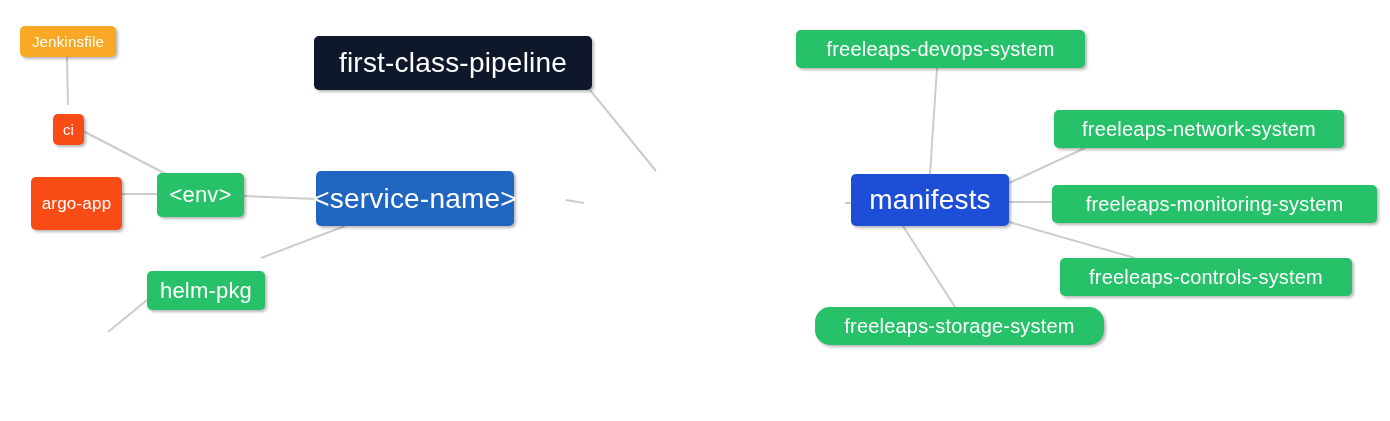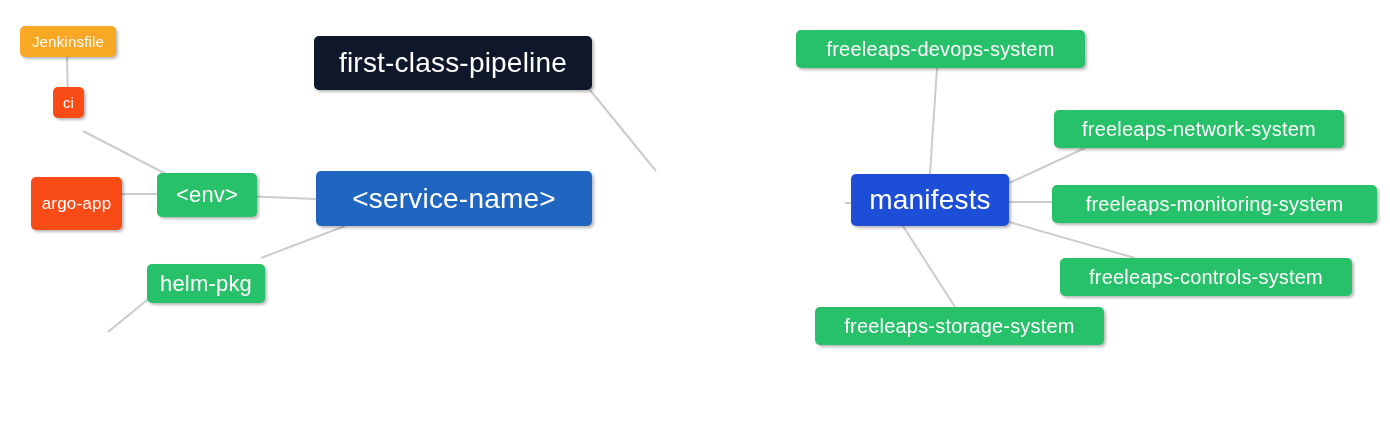--- a/index.html
+++ b/index.html
@@ -54,25 +54,25 @@
       <line x1="566" y1="200" x2="584" y2="203" stroke="#cccccc" stroke-width="2"></line>
       <line x1="845" y1="203" x2="851" y2="203" stroke="#cccccc" stroke-width="2"></line>
       <line x1="930" y1="174" x2="937" y2="68" stroke="#cccccc" stroke-width="2"></line>
       <line x1="1009" y1="183" x2="1085" y2="148" stroke="#cccccc" stroke-width="2"></line>
       <line x1="1009" y1="202" x2="1052" y2="202" stroke="#cccccc" stroke-width="2"></line>
       <line x1="1009" y1="222" x2="1135" y2="258" stroke="#cccccc" stroke-width="2"></line>
       <line x1="903" y1="226" x2="955" y2="307" stroke="#cccccc" stroke-width="2"></line>
     </svg>
 
 <div class="node" style="left: 20px; top: 26px; width: 96px; height: 31px; font-size: 15px; background: rgb(249, 168, 37); color: rgb(255, 255, 255);">Jenkinsfile</div>
-    <div class="node" style="left: 53px; top: 87px; width: 31px; height: 31px; font-size: 15px; background: rgb(249, 75, 22); color: rgb(255, 255, 255);">ci</div>
+    <div class="node" style="left: 53px; top: 114px; width: 31px; height: 31px; font-size: 15px; background: rgb(249, 75, 22); color: rgb(255, 255, 255);">ci</div>
     <div class="node" style="left: 31px; top: 177px; width: 91px; height: 53px; font-size: 17px; background: rgb(249, 75, 22); color: rgb(255, 255, 255);">argo-app</div>
-    <div class="node" style="left: 157px; top: 173px; width: 100px; height: 44px; font-size: 22px; background: rgb(38, 193, 105); color: rgb(255, 255, 255);">&lt;env&gt;</div>
-    <div class="node" style="left: 147px; top: 264px; width: 118px; height: 39px; font-size: 22px; background: rgb(38, 193, 105); color: rgb(255, 255, 255);">helm-pkg</div>
+    <div class="node" style="left: 157px; top: 173px; width: 87px; height: 44px; font-size: 22px; background: rgb(38, 193, 105); color: rgb(255, 255, 255);">&lt;env&gt;</div>
+    <div class="node" style="left: 147px; top: 271px; width: 118px; height: 39px; font-size: 22px; background: rgb(38, 193, 105); color: rgb(255, 255, 255);">helm-pkg</div>
     <div class="node" style="left: 314px; top: 36px; width: 278px; height: 54px; font-size: 28px; background: #0f172a; color: rgb(255, 255, 255);">first-class-pipeline</div>
-    <div class="node" style="left: 316px; top: 171px; width: 276px; height: 55px; font-size: 28px; background: rgb(32, 102, 193); color: rgb(255, 255, 255);">&lt;service-name&gt;</div>
+    <div class="node" style="left: 316px; top: 171px; width: 198px; height: 55px; font-size: 28px; background: rgb(32, 102, 193); color: rgb(255, 255, 255);">&lt;service-name&gt;</div>
     <div class="node" style="left: 851px; top: 174px; width: 158px; height: 52px; font-size: 28px; background: #1d4ed8; color: rgb(255, 255, 255);">manifests</div>
     <div class="node" style="left: 796px; top: 30px; width: 289px; height: 38px; font-size: 20px; background: rgb(38, 193, 105); color: rgb(255, 255, 255);">freeleaps-devops-system</div>
     <div class="node" style="left: 1052px; top: 185px; width: 325px; height: 38px; font-size: 20px; background: rgb(38, 193, 105); color: rgb(255, 255, 255);">freeleaps-monitoring-system</div>
     <div class="node" style="left: 1054px; top: 110px; width: 290px; height: 38px; font-size: 20px; background: rgb(38, 193, 105); color: rgb(255, 255, 255);">freeleaps-network-system</div>
     <div class="node" style="left: 1060px; top: 258px; width: 292px; height: 38px; font-size: 20px; background: rgb(38, 193, 105); color: rgb(255, 255, 255);">freeleaps-controls-system</div>
-    <div class="node" style="left: 815px; top: 307px; width: 289px; height: 38px; font-size: 20px; background: rgb(38, 193, 105); color: rgb(255, 255, 255);">freeleaps-storage-system</div>
+    <div class="node" style="left: 815px; top: 307px; width: 289px; height: 38px; font-size: 20px; background: rgb(38, 193, 105); color: rgb(255, 255, 255); border-radius: 15px;">freeleaps-storage-system</div>
   </div>
 
 </body></html>

